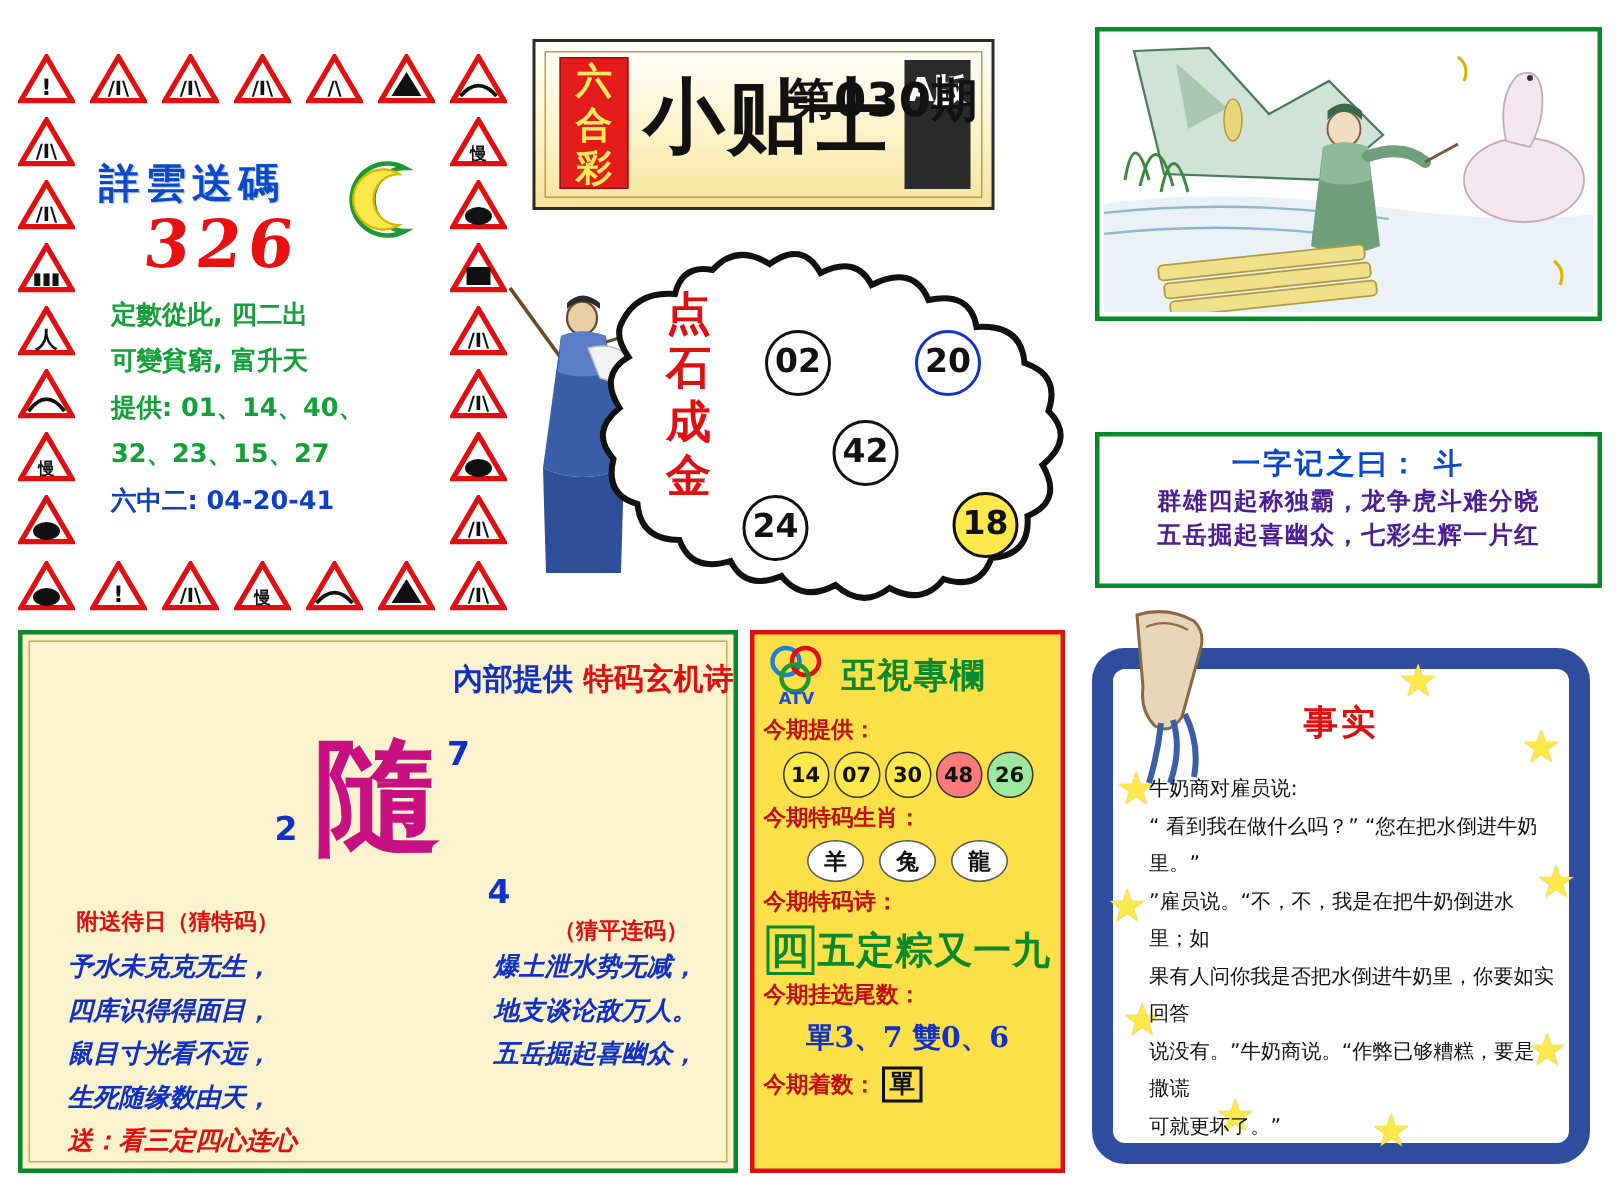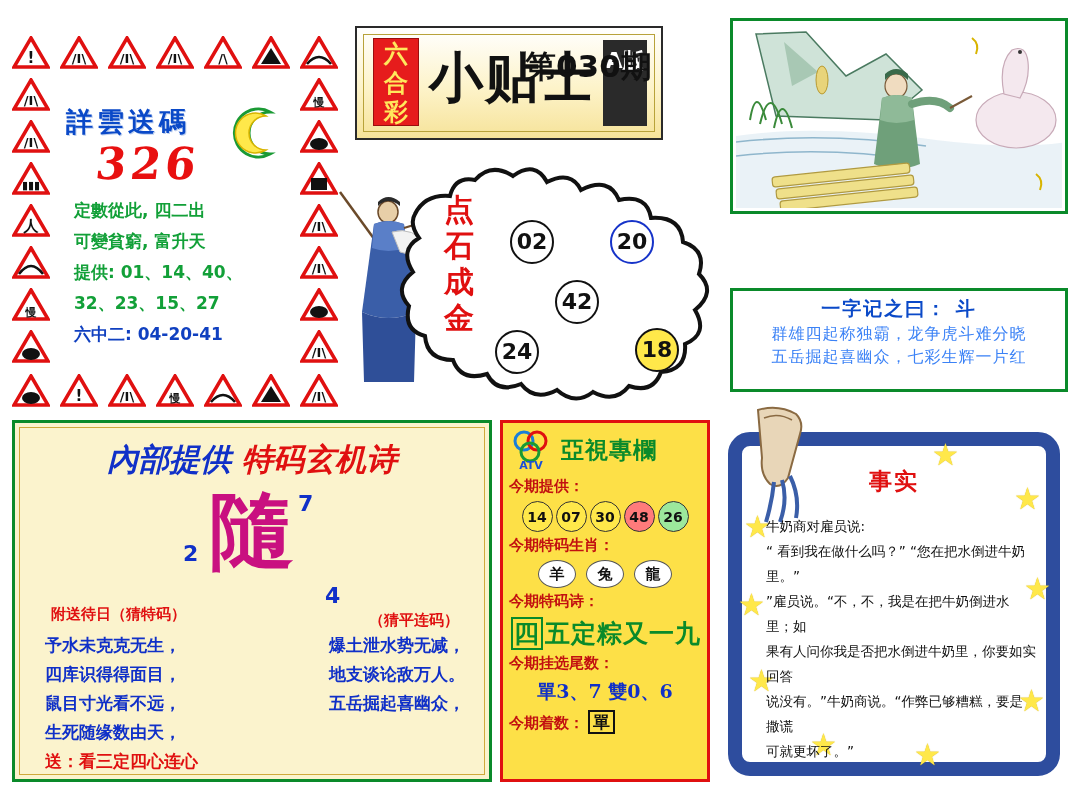--- a/index.html
+++ b/index.html
@@ -195,22 +195,22 @@
   .poem-head {
     font-size: 19px;
     font-weight: bold;
     color: #0a49c8;
     letter-spacing: 2px;
     text-align: center;
     font-family: "DejaVu Serif", serif;
   }
   .poem-line {
     font-size: 16px;
-    font-weight: normal;
-    color: #3b82f6;
+    font-weight: bold;
+    color: #4c1d95;
     letter-spacing: 1px;
     line-height: 23px;
     text-align: center;
     font-family: "DejaVu Serif", serif;
   }
 
   
   .yellow-panel {
     position: absolute;
     left: 12px; top: 420px;
@@ -219,25 +219,24 @@
     border: 3px solid #0a8a2a;
     box-sizing: border-box;
   }
   .yellow-panel .inner {
     position:absolute; left:4px; top:4px; right:4px; bottom:4px;
     border: 1px solid #cfa93a;
   }
   .yp-title {
     position: absolute;
     left: 0; right: 0; top: 16px;
-    text-align: center;
-    font-size: 31px;
-    font-weight: bold;
-    font-family: "DejaVu Serif", serif;
-    font-style: italic;
+    text-align: right;
+    font-size: 20px;
+    font-weight: bold;
+    font-family: "DejaVu Serif", serif;
   }
   .yp-title .b { color: #1030c8; }
   .yp-title .r { color: #e01010; }
   .yp-big {
     position: absolute;
     left: 0; right: 0; top: 62px;
     text-align: center;
     font-size: 84px;
     font-weight: bold;
     color: #c91080;
@@ -271,21 +270,21 @@
   }
   .yp-verses {
     position: absolute;
     left: 16px; right: 10px; top: 208px;
     font-size: 17px;
     line-height: 29px;
     font-weight: bold;
     color: #1030c8;
     font-family: "DejaVu Serif", serif;
   }
-  .yp-verses .row { display: flex; justify-content: space-between; padding: 0 14px; }
+  .yp-verses .row { display: flex; justify-content: space-between; padding: 0 14px; font-style: italic; }
   .yp-verses .row span { white-space: nowrap; }
   .yp-verses .last { color: #e01010; }
 
   
   .atv-panel {
     position: absolute;
     left: 500px; top: 420px;
     width: 210px; height: 362px;
     background: #fde047;
     border: 3px solid #e01010;

